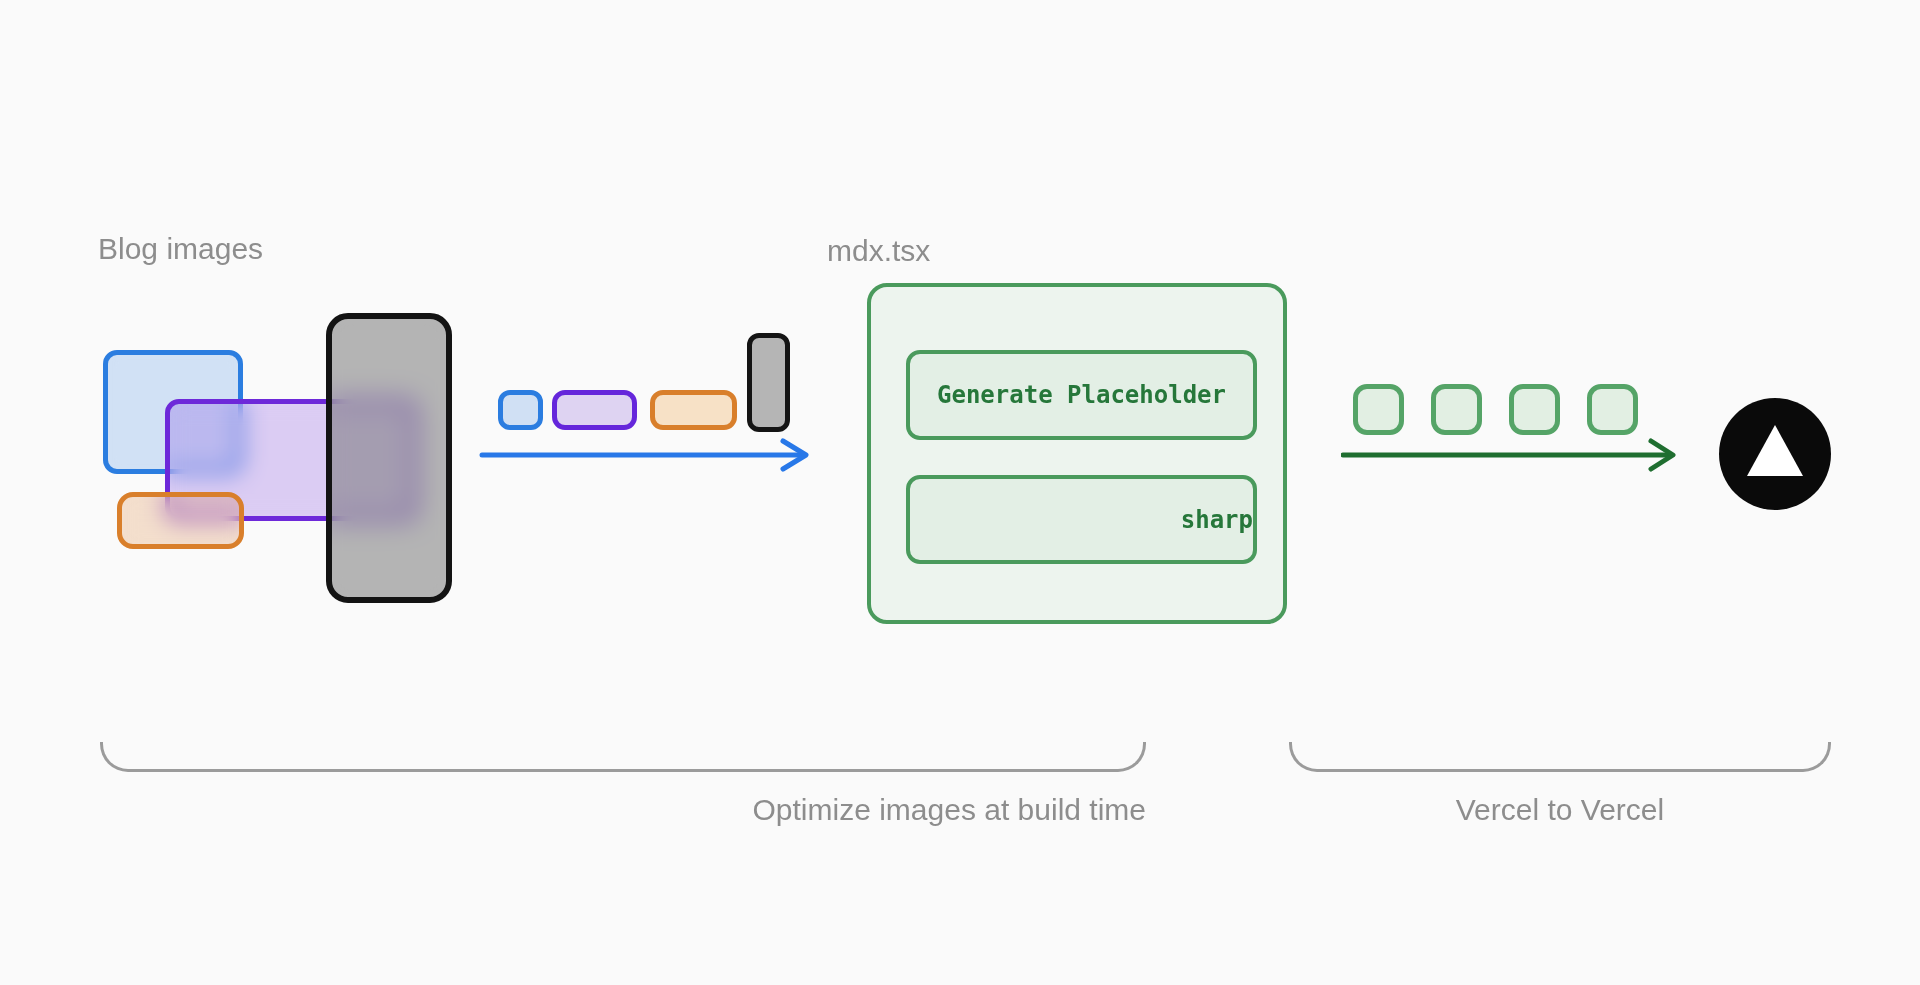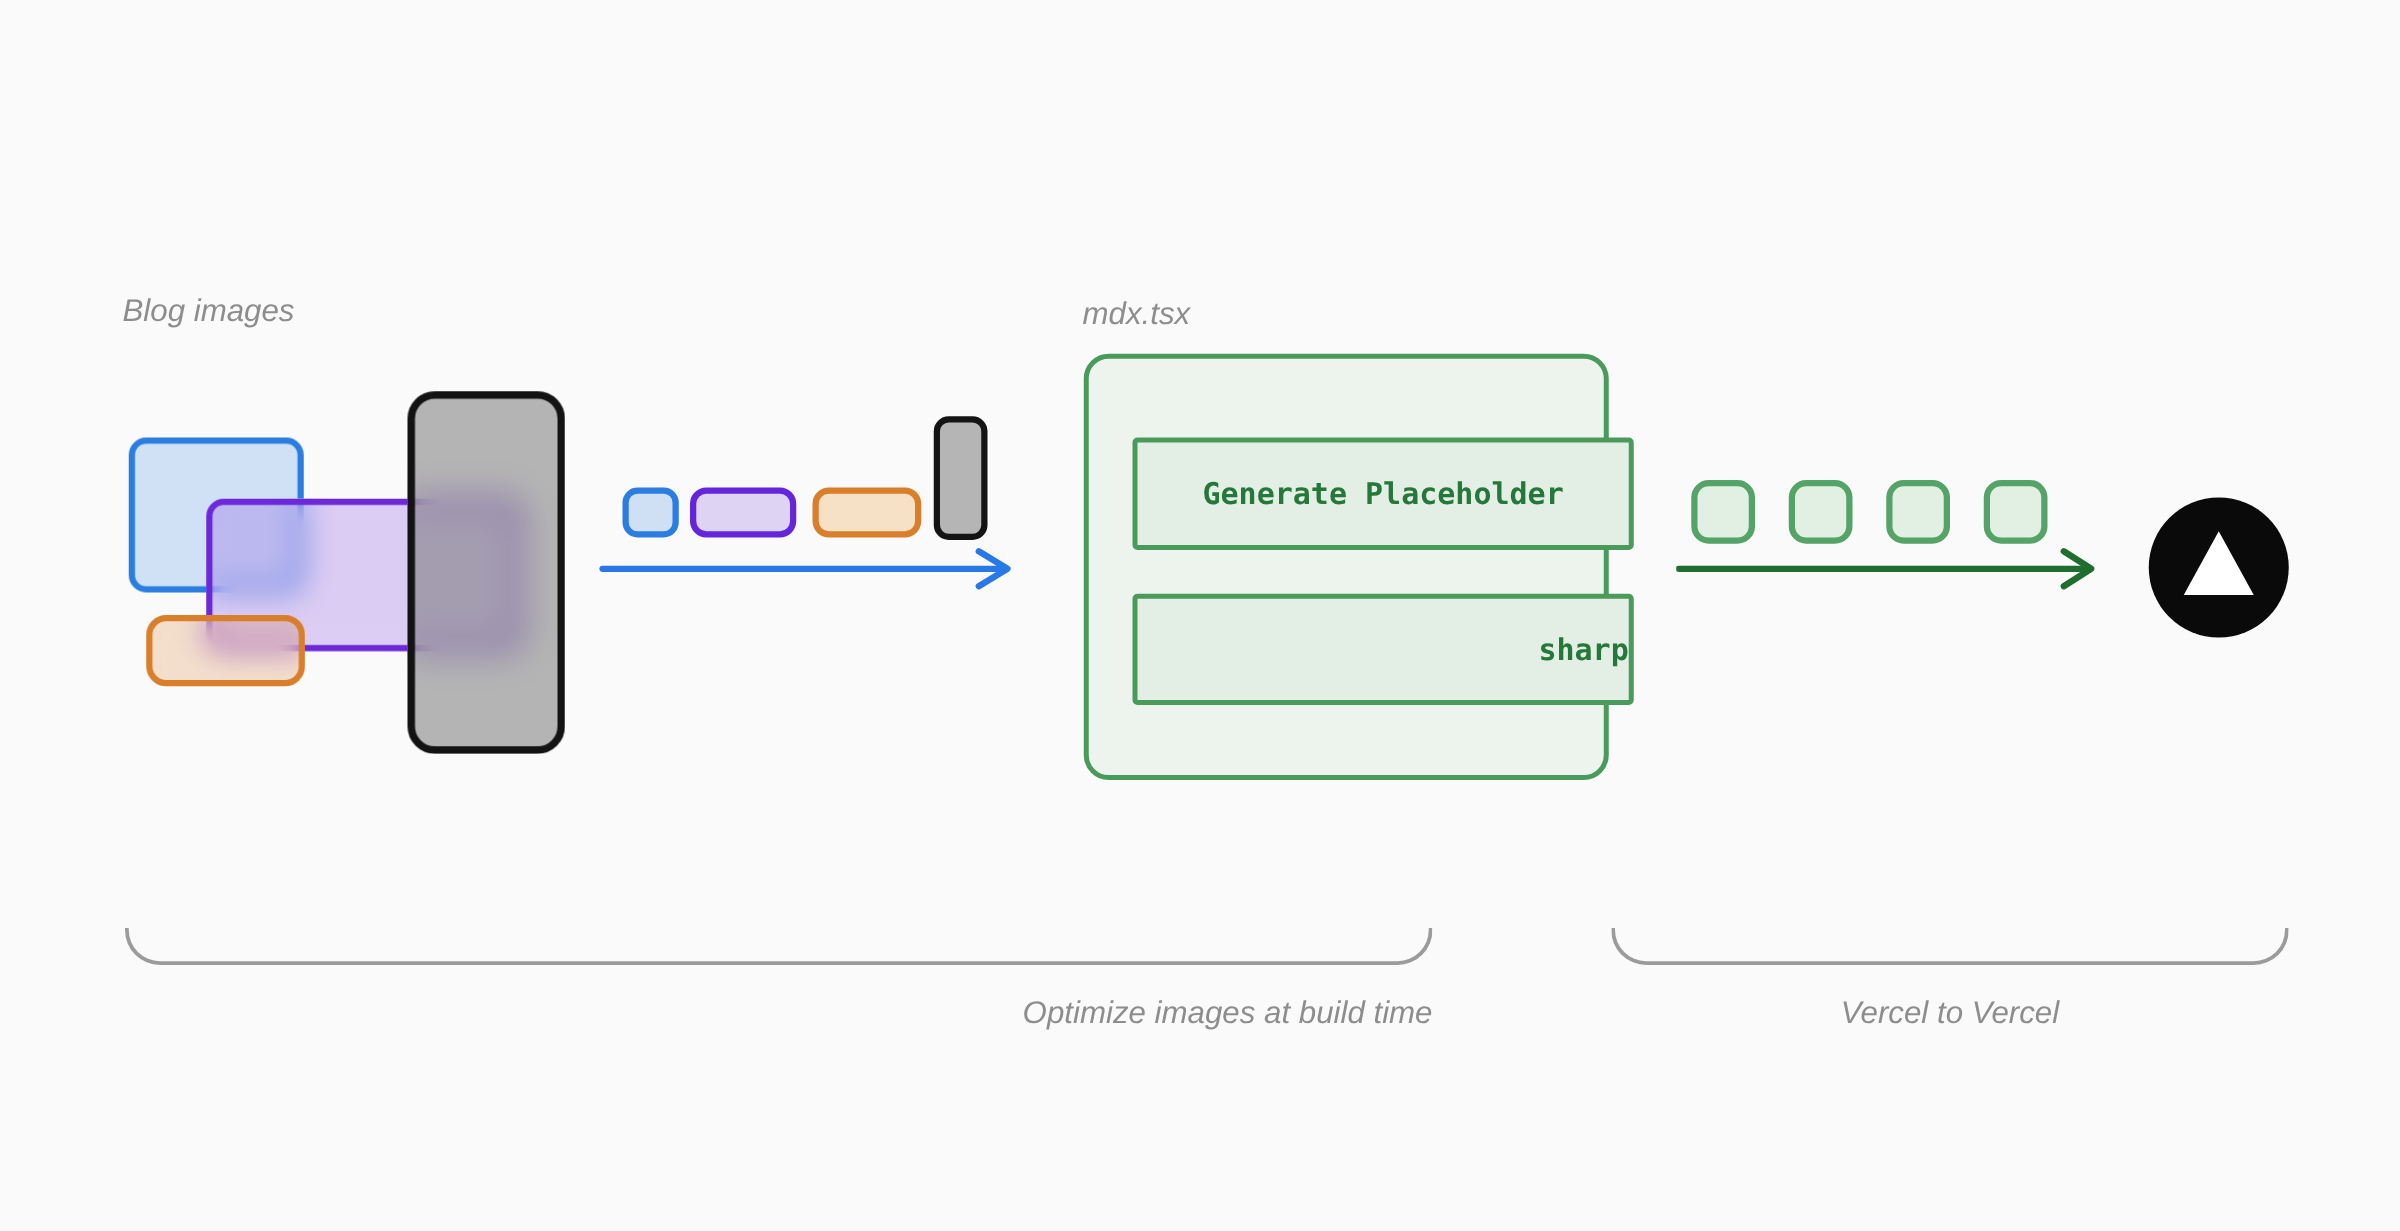--- a/index.html
+++ b/index.html
@@ -1,20 +1,20 @@
 <!DOCTYPE html>
 <html><head>
 <meta charset="utf-8">
 <style>
   html,body{margin:0;padding:0;background:#fafafa;}
   .canvas{
     position:relative;width:1920px;height:985px;background:#fafafa;
     font-family:"Liberation Sans",sans-serif;overflow:hidden;
   }
-  .lbl{position:absolute;color:#8d8d8d;font-size:25px;line-height:30px;white-space:nowrap;font-style:italic;}
+  .lbl{position:absolute;color:#8d8d8d;font-size:30px;line-height:30px;white-space:nowrap;}
   .lbl.centered{text-align:center;}
 
   
   .rect{position:absolute;box-sizing:border-box;}
   .r-blue{left:103px;top:350px;width:140px;height:124px;border:5px solid #2b7de0;border-radius:14px;
           background:rgba(43,125,224,0.20);backdrop-filter:blur(10px);-webkit-backdrop-filter:blur(10px);}
   .r-purple{left:165px;top:399px;width:253px;height:122px;border:5px solid #6d28d9;border-radius:14px;
           background:rgba(109,40,217,0.22);backdrop-filter:blur(11px);-webkit-backdrop-filter:blur(11px);}
   .r-orange{left:117px;top:492px;width:127px;height:57px;border:5px solid #d97f2b;border-radius:16px;
           background:rgba(217,122,40,0.22);backdrop-filter:blur(11px);-webkit-backdrop-filter:blur(11px);}
@@ -25,21 +25,21 @@
   .s-blue{left:498px;top:390px;width:45px;height:40px;border:5px solid #2b7de0;border-radius:12px;background:#d0e0f4;}
   .s-purple{left:552px;top:390px;width:85px;height:40px;border:5px solid #6526db;border-radius:13px;background:#ded3f2;}
   .s-orange{left:650px;top:390px;width:87px;height:40px;border:5px solid #d97f2b;border-radius:13px;background:#f7e1c6;}
   .s-gray{left:747px;top:333px;width:43px;height:99px;border:5px solid #141414;border-radius:12px;background:#b5b5b5;}
 
   .arrow{position:absolute;}
 
   
   .greenbox{position:absolute;left:867px;top:283px;width:420px;height:341px;box-sizing:border-box;
     border:4px solid #4a9a5c;border-radius:20px;background:#edf4ee;}
-  .innerbox{position:absolute;left:35px;width:401px;box-sizing:border-box;border:4px solid #4a9a5c;border-radius:4px;
+  .innerbox{position:absolute;left:35px;width:351px;box-sizing:border-box;border:4px solid #4a9a5c;border-radius:14px;
     background:#e3efe5;display:flex;align-items:center;justify-content:center;}
   .ib1{top:63px;height:90px;}
   .ib2{top:188px;height:89px;justify-content:flex-end;}
   .codetxt{font-family:"DejaVu Sans Mono","Liberation Mono",monospace;font-weight:bold;font-size:24px;color:#26773a;letter-spacing:0px;}
 
   
   .gsq{position:absolute;top:384px;width:51px;height:51px;box-sizing:border-box;
     border:5px solid #55a467;border-radius:14px;background:#e2efe3;}
 
   
@@ -66,21 +66,21 @@
   <div class="rect s-blue"></div>
   <div class="rect s-purple"></div>
   <div class="rect s-orange"></div>
   <div class="rect s-gray"></div>
 
   <svg class="arrow" style="left:478px;top:437px;" width="332" height="36" viewBox="0 0 332 36">
     <line x1="4" y1="18" x2="324" y2="18" stroke="#2878e8" stroke-width="5" stroke-linecap="round"></line>
     <path d="M 305 4 L 328 18 L 305 32" fill="none" stroke="#2878e8" stroke-width="5" stroke-linecap="round" stroke-linejoin="round"></path>
   </svg>
 
-  <div class="lbl" style="left:866px;top:236px;">mdx.tsx</div>
+  <div class="lbl" style="left:827px;top:236px;">mdx.tsx</div>
   <div class="greenbox">
     <div class="innerbox ib1">
       <span class="codetxt">Generate Placeholder</span>
     </div>
     <div class="innerbox ib2">
       <span class="codetxt">sharp</span>
     </div>
   </div>
 
   <div class="gsq" style="left:1353px;"></div>

